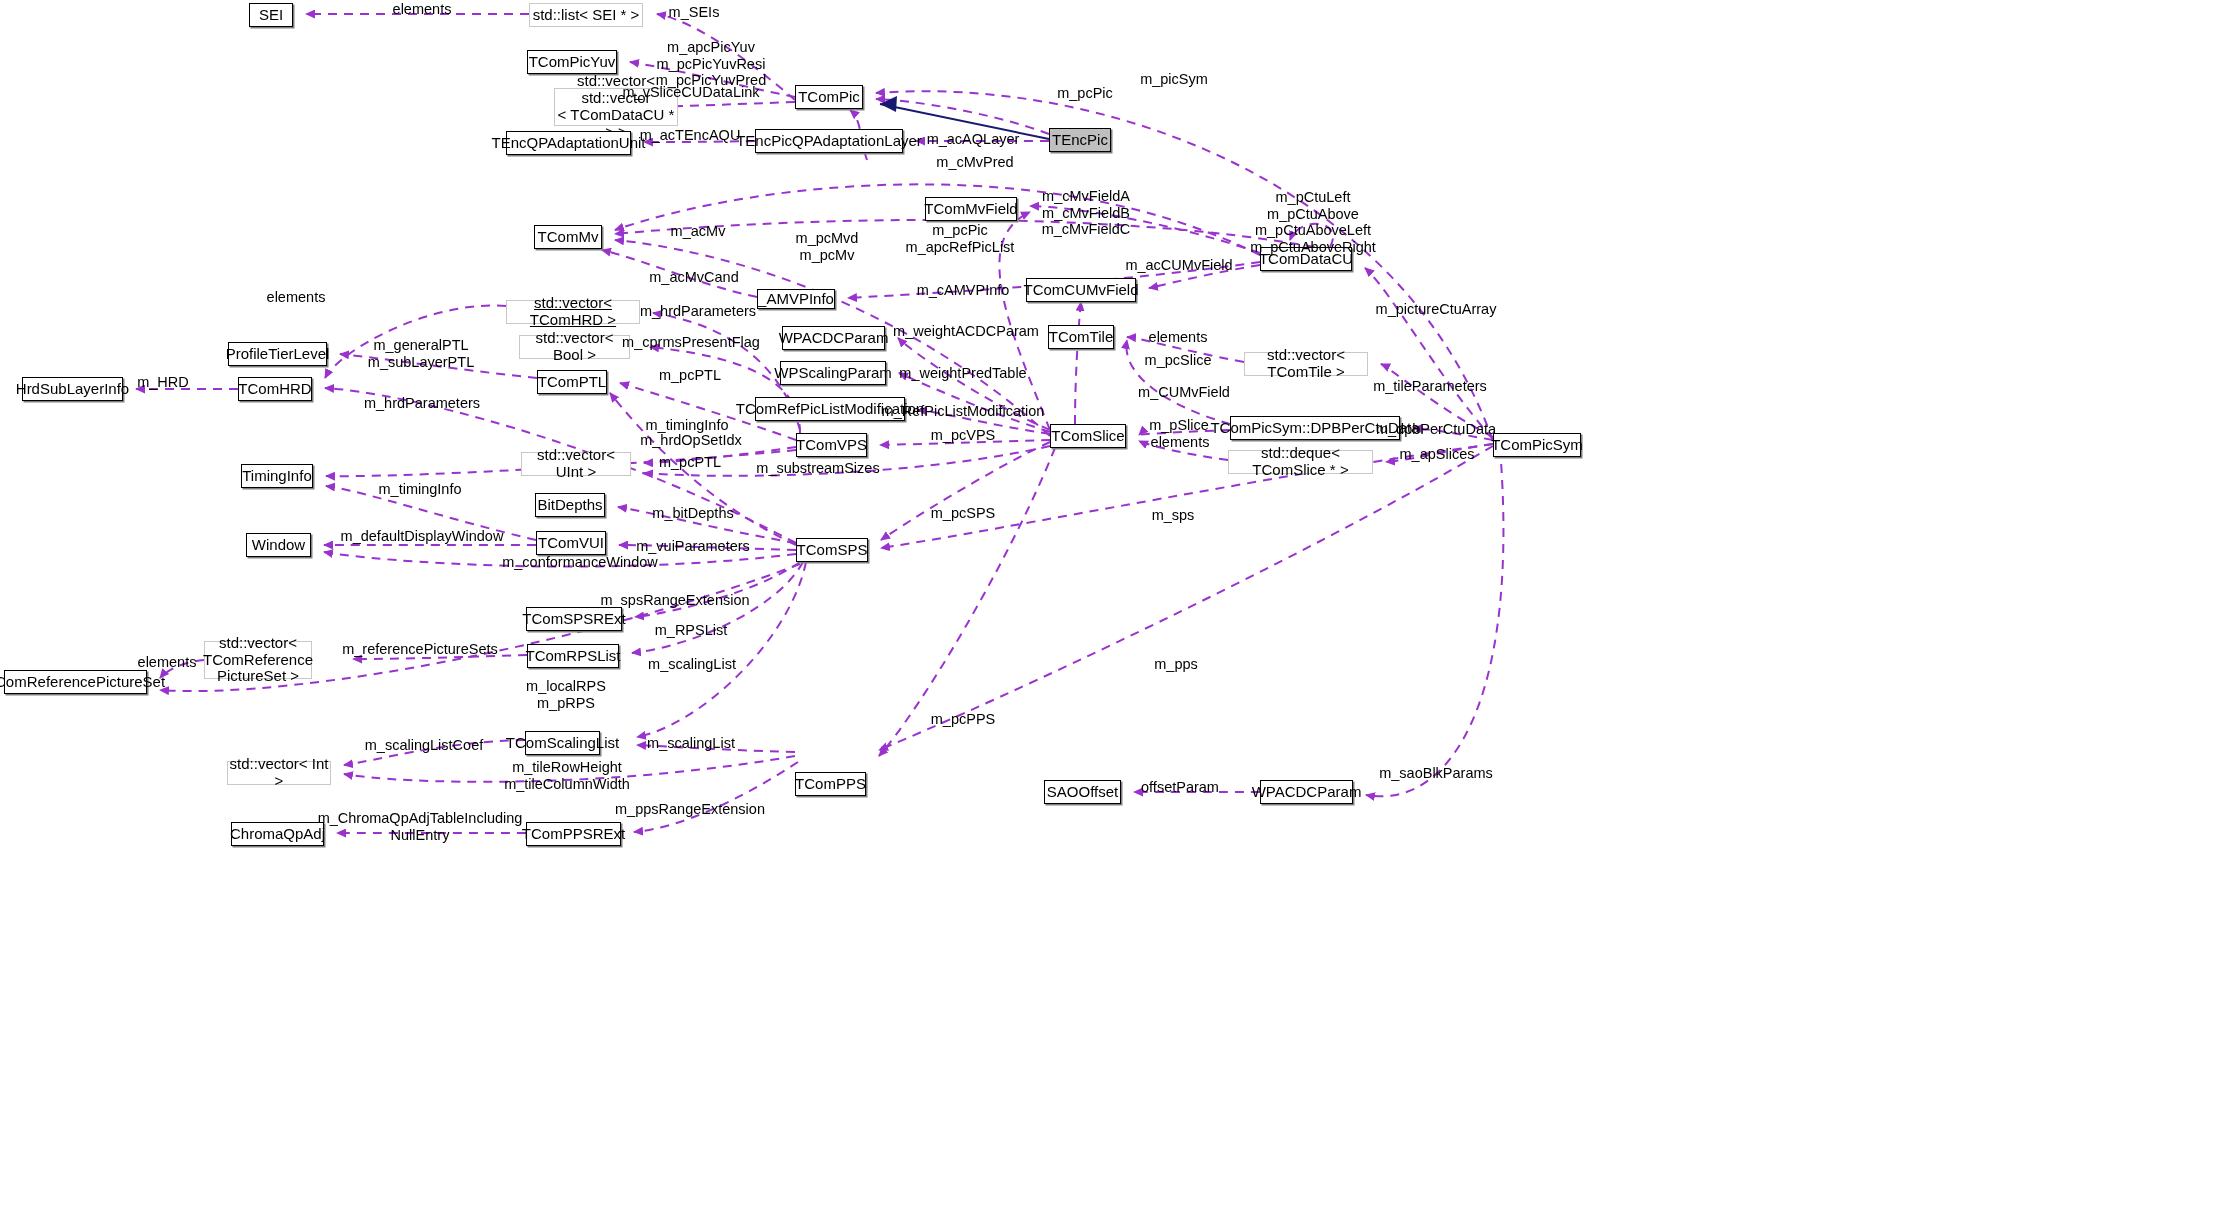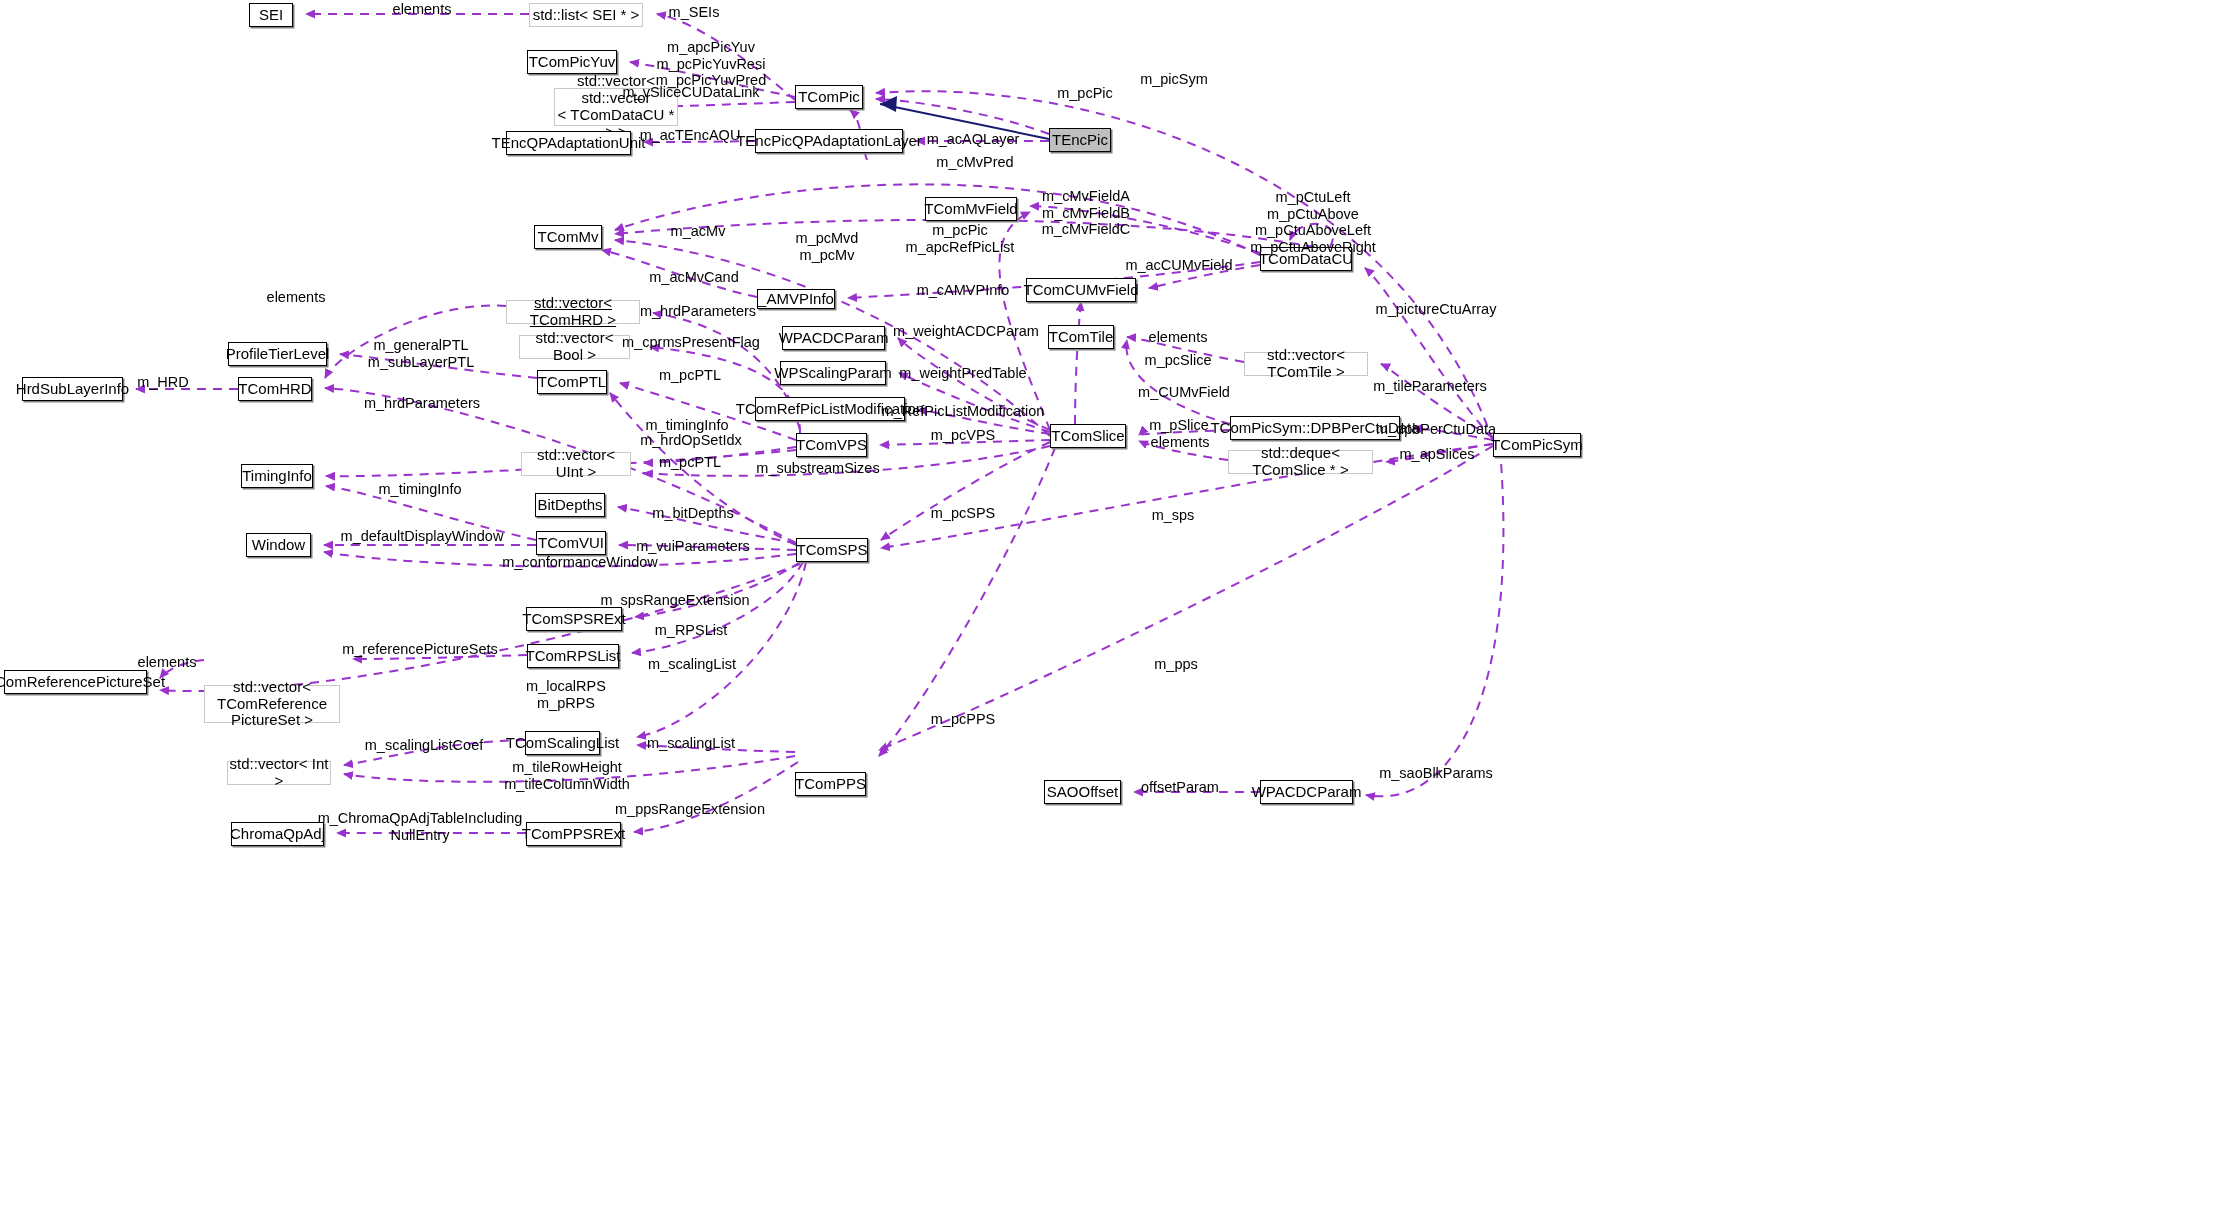--- a/index.html
+++ b/index.html
@@ -193,21 +193,21 @@
       <div class="node solid" style="left: 1050px; top: 424px; width: 76px; height: 24px;">TComSlice</div>
       <div class="node solid" style="left: 1493px; top: 433px; width: 88px; height: 24px;">TComPicSym</div>
       <div class="node tmpl" style="left: 1228px; top: 450px; width: 145px; height: 24px;">std::deque&lt; TComSlice * &gt;</div>
       <div class="node solid" style="left: 241px; top: 464px; width: 72px; height: 24px;">TimingInfo</div>
       <div class="node tmpl" style="left: 521px; top: 452px; width: 110px; height: 24px;">std::vector&lt; UInt &gt;</div>
       <div class="node solid" style="left: 535px; top: 493px; width: 70px; height: 24px;">BitDepths</div>
       <div class="node solid" style="left: 246px; top: 533px; width: 65px; height: 24px;">Window</div>
       <div class="node solid" style="left: 536px; top: 531px; width: 70px; height: 24px;">TComVUI</div>
       <div class="node solid" style="left: 796px; top: 538px; width: 72px; height: 24px;">TComSPS</div>
       <div class="node solid" style="left: 526px; top: 607px; width: 96px; height: 24px;">TComSPSRExt</div>
-      <div class="node tmpl" style="left: 204px; top: 641px; width: 136px; height: 38px; margin-top: 44px;">std::vector&lt; TComReference
+      <div class="node tmpl" style="left: 204px; top: 641px; width: 108px; height: 38px;">std::vector&lt; TComReference
 PictureSet &gt;</div>
       <div class="node solid" style="left: 527px; top: 644px; width: 92px; height: 24px;">TComRPSList</div>
       <div class="node solid" style="left: 4px; top: 670px; width: 143px; height: 24px;">TComReferencePictureSet</div>
       <div class="node solid" style="left: 525px; top: 731px; width: 75px; height: 24px;">TComScalingList</div>
       <div class="node tmpl" style="left: 227px; top: 761px; width: 104px; height: 24px;">std::vector&lt; Int &gt;</div>
       <div class="node solid" style="left: 795px; top: 744px; width: 71px; height: 24px; margin-top: 28px;">TComPPS</div>
       <div class="node solid" style="left: 1044px; top: 780px; width: 77px; height: 24px;">SAOOffset</div>
       <div class="node solid" style="left: 1260px; top: 780px; width: 93px; height: 24px;">WPACDCParam</div>
       <div class="node solid" style="left: 231px; top: 822px; width: 93px; height: 24px;">ChromaQpAdj</div>
       <div class="node solid" style="left: 526px; top: 822px; width: 95px; height: 24px;">TComPPSRExt</div>

